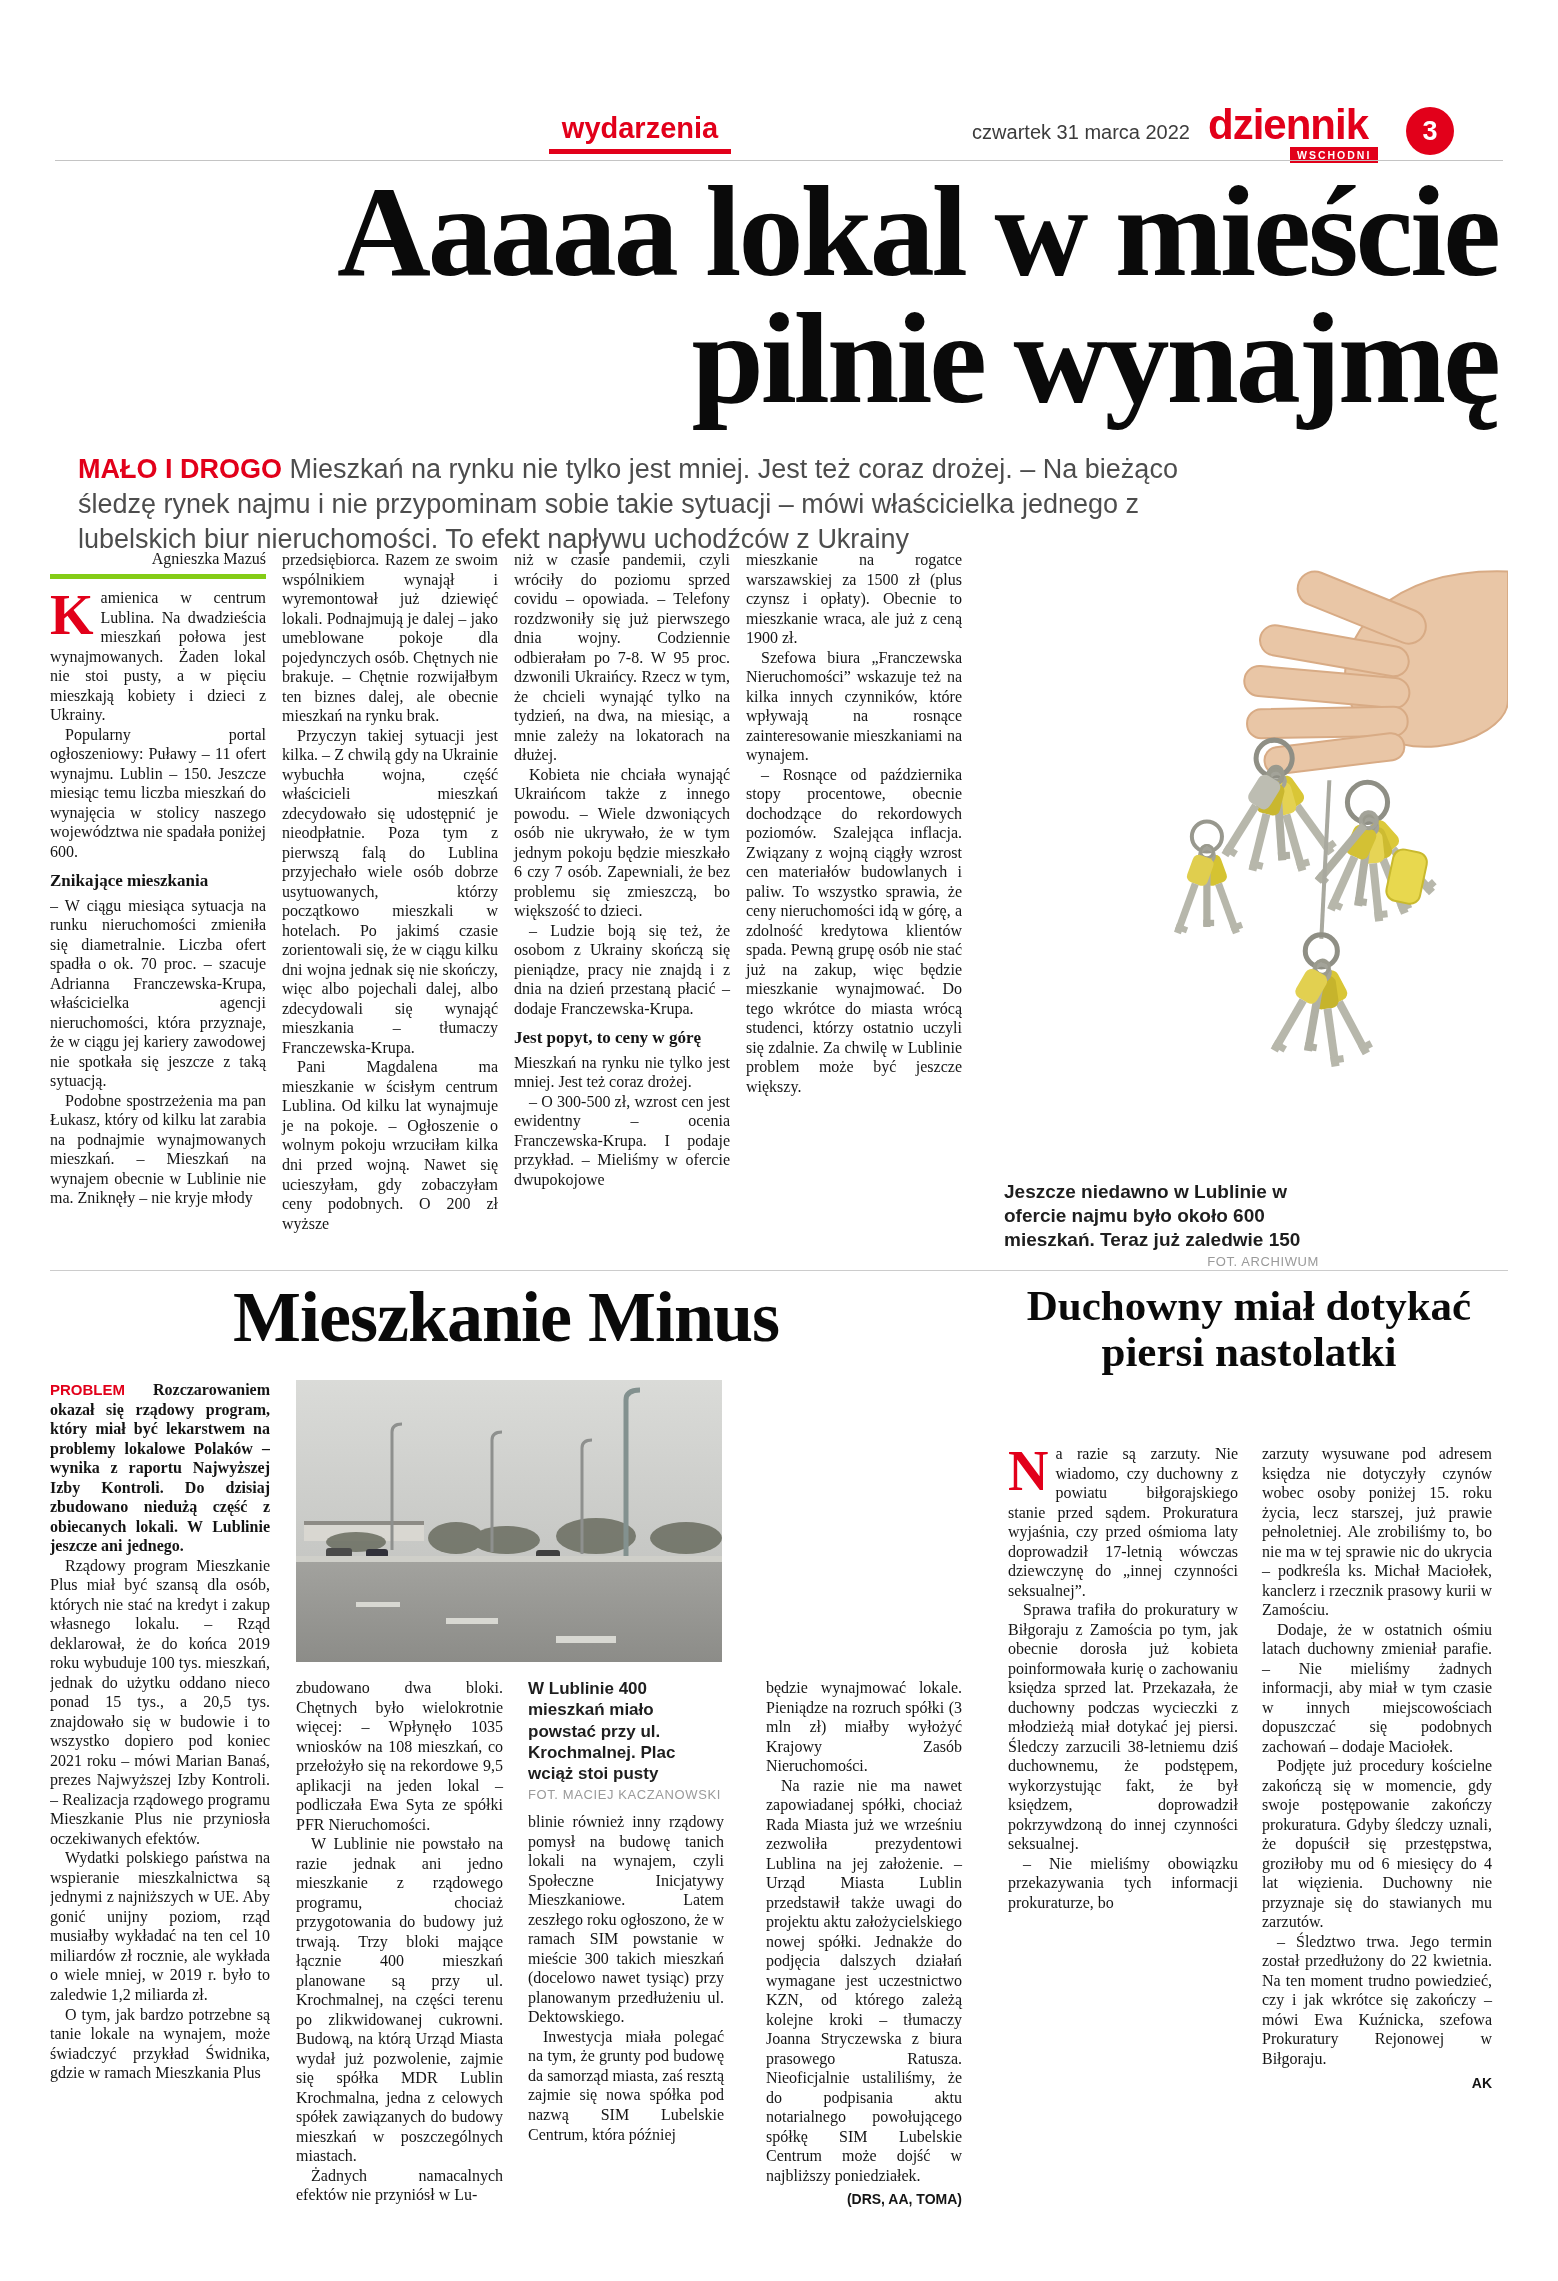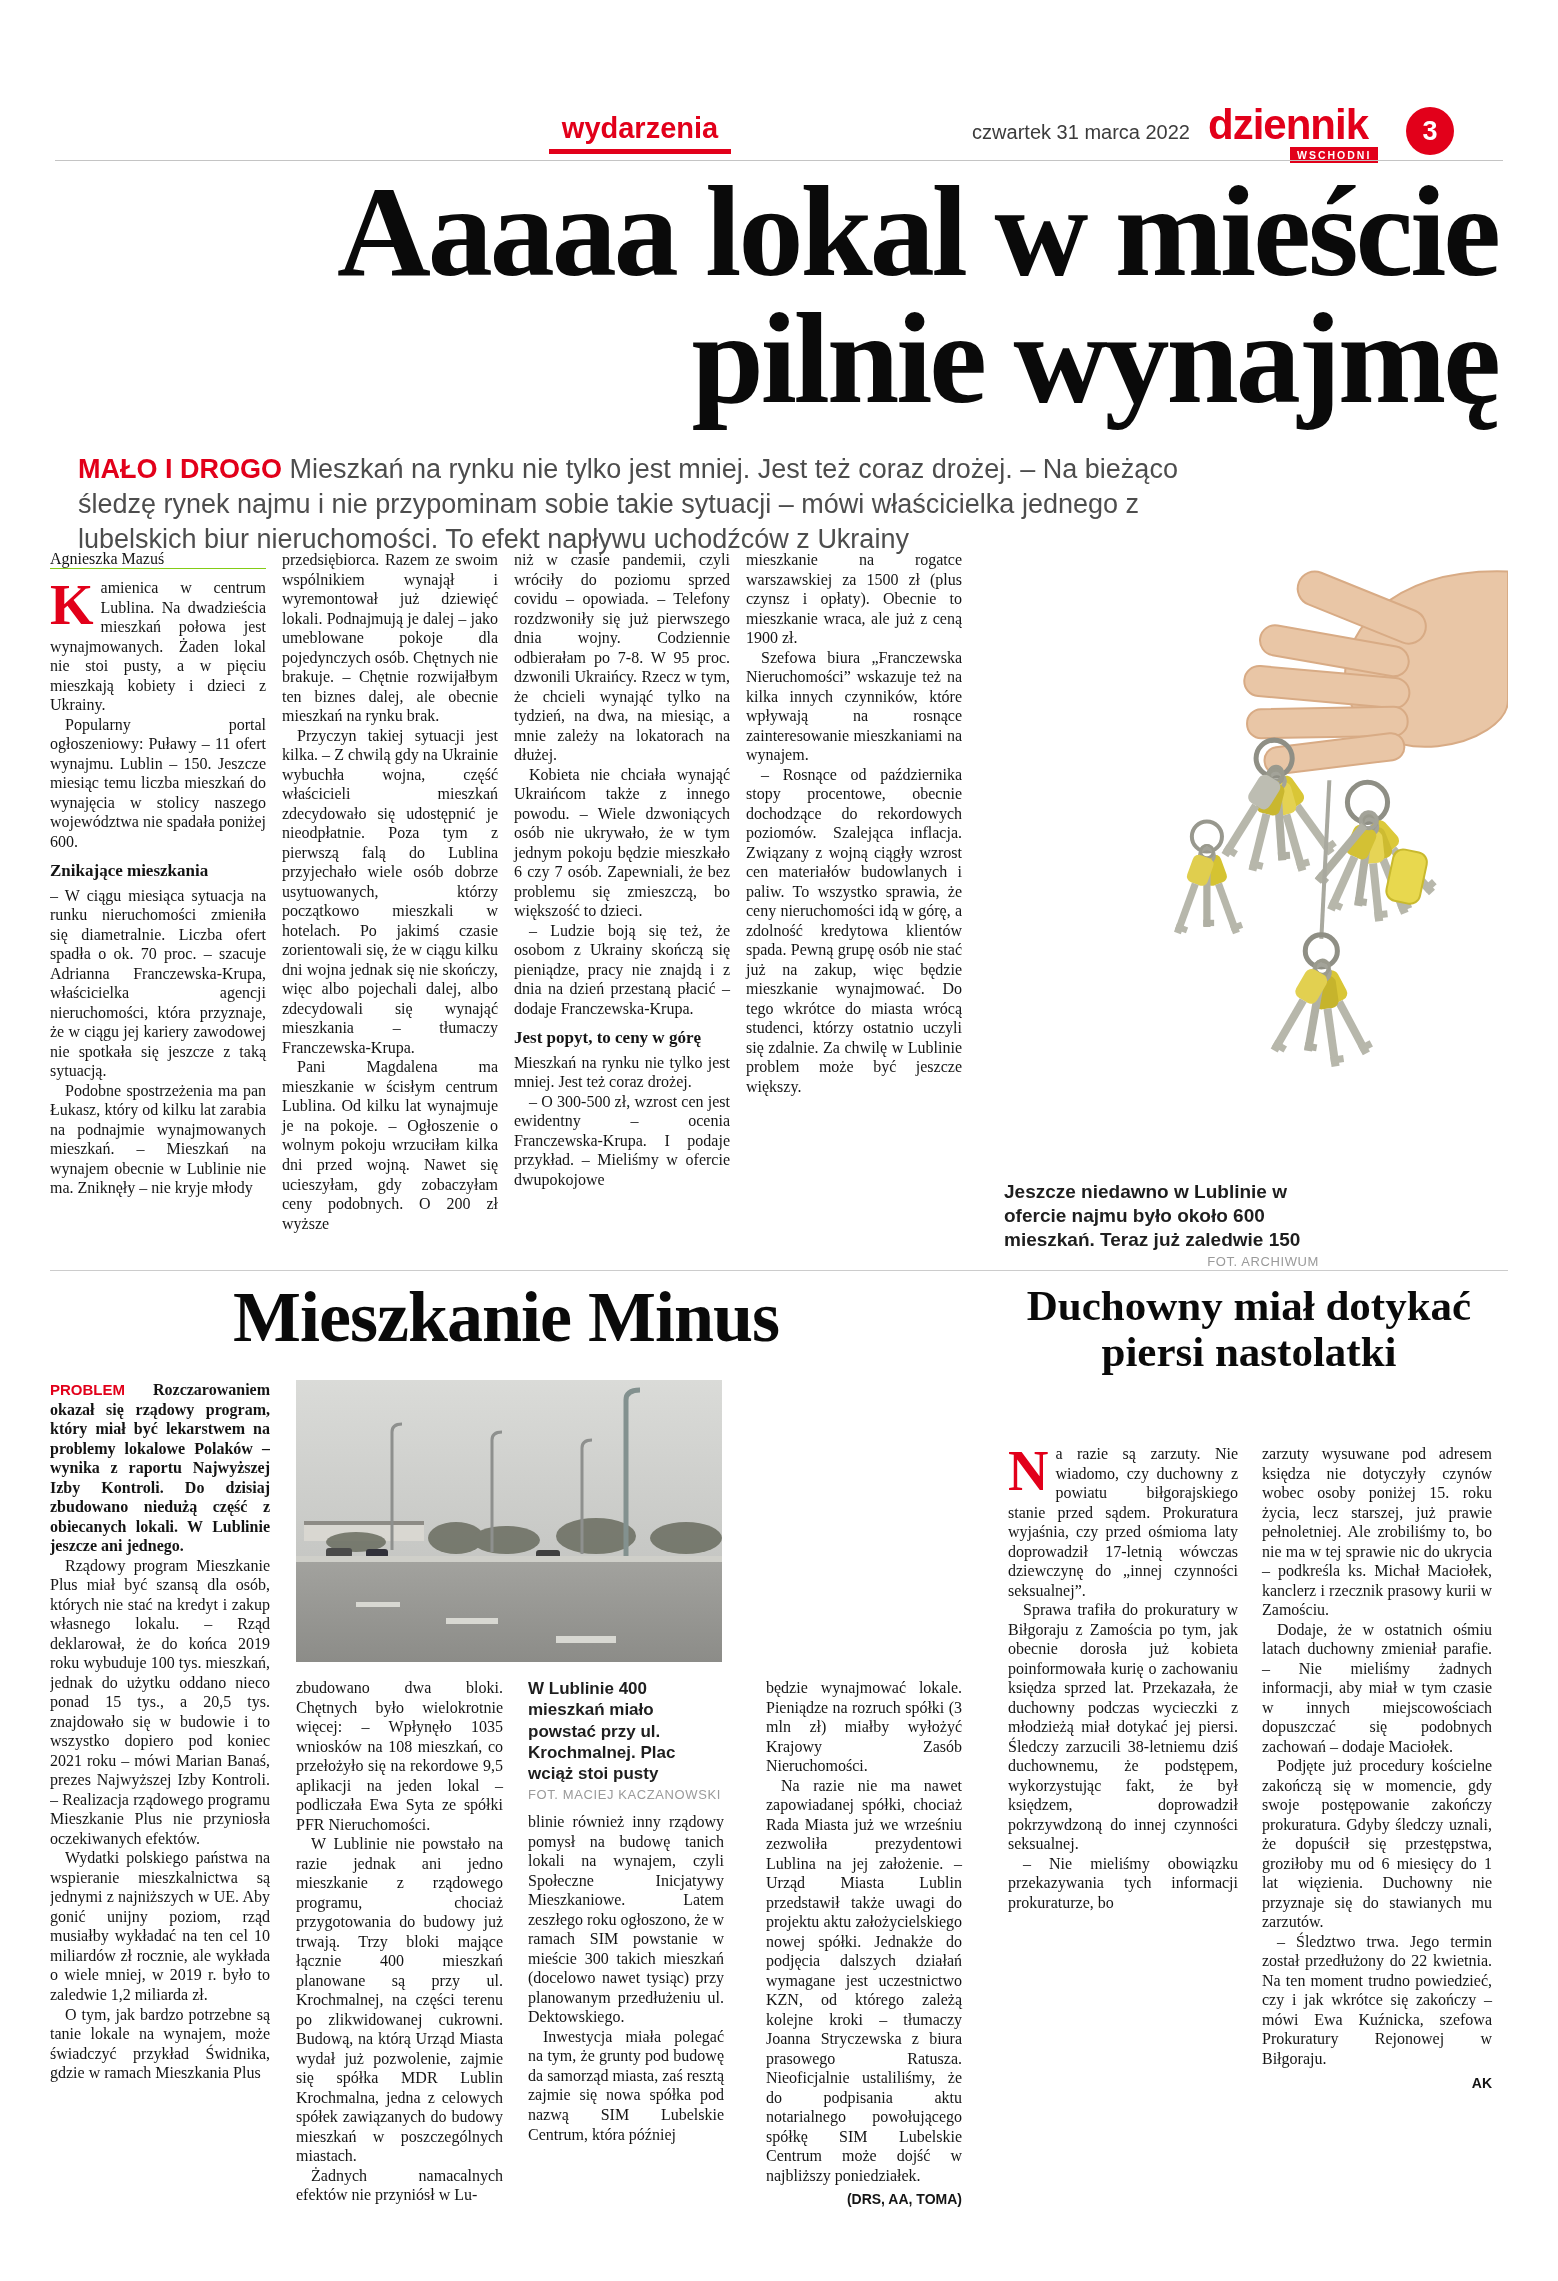--- a/index.html
+++ b/index.html
@@ -30,22 +30,22 @@
     font:400 27px/1.3 "Liberation Sans", sans-serif; color:var(--gray); }
   .lead-tag { color:var(--red); font-weight:700; }
 
   
   .cols-main { left:50px; top:550px; width:912px; height:714px; display:flex; gap:16px; overflow:hidden; }
   .col { flex:1 1 0; font:400 16px/1.22 "Liberation Serif", serif; color:var(--ink); }
   .colabs { font:400 16px/1.22 "Liberation Serif", serif; color:var(--ink); }
   .col p, .colabs p { text-align:justify; hyphens:auto; }
   .col p + p, .colabs p + p { text-indent:15px; }
   .subhead { font:700 17px/1.2 "Liberation Serif", serif; margin:10px 0 4px; }
-  .byline { font:400 16px "Liberation Serif", serif; text-align:left;
-    border-bottom:1px solid #84cc16; padding-bottom:0; margin-bottom:9px; }
+  .byline { font:400 16px "Liberation Serif", serif; text-align:right;
+    border-bottom:5px solid #84cc16; padding-bottom:6px; margin-bottom:9px; }
   .dropcap { float:left; font:700 56px/0.82 "Liberation Serif", serif;
     color:var(--red); padding:5px 7px 0 0; }
 
   
   .keys-photo { left:958px; top:548px; width:550px; height:590px; }
   .road-photo { left:296px; top:1380px; width:426px; height:282px; }
   .photo-caption { font:700 19px/1.26 "Liberation Sans", sans-serif; color:#1e1e1e; }
   .caption1 { left:1004px; top:1180px; width:315px; }
   .credit { font:400 13px "Liberation Sans", sans-serif; color:#9a9a9a; letter-spacing:.6px; }
   .credit1 { left:1004px; top:1254px; width:315px; text-align:right; }
@@ -269,18 +269,18 @@
     <p>
       <span class="dropcap">N</span><span>a razie są zarzuty. Nie wiadomo, czy duchowny z powiatu biłgorajskiego stanie przed sądem. Prokuratura wyjaśnia, czy przed ośmioma laty doprowadził 17-letnią wówczas dziewczynę do „innej czynności seksualnej”.</span>
     </p>
     <p>Sprawa trafiła do prokuratury w Biłgoraju z Zamościa po tym, jak obecnie dorosła już kobieta poinformowała kurię o zachowaniu księdza sprzed lat. Przekazała, że duchowny podczas wycieczki z młodzieżą miał dotykać jej piersi. Śledczy zarzucili 38-letniemu dziś duchownemu, że podstępem, wykorzystując fakt, że był księdzem, doprowadził pokrzywdzoną do innej czynności seksualnej.</p>
     <p>– Nie mieliśmy obowiązku przekazywania tych informacji prokuraturze, bo</p>
   </div>
 
   <div class="abs colabs colF">
     <p>zarzuty wysuwane pod adresem księdza nie dotyczyły czynów wobec osoby poniżej 15. roku życia, lecz starszej, już prawie pełnoletniej. Ale zrobiliśmy to, bo nie ma w tej sprawie nic do ukrycia – podkreśla ks. Michał Maciołek, kanclerz i rzecznik prasowy kurii w Zamościu.</p>
     <p>Dodaje, że w ostatnich ośmiu latach duchowny zmieniał parafie. – Nie mieliśmy żadnych informacji, aby miał w tym czasie w innych miejscowościach dopuszczać się podobnych zachowań – dodaje Maciołek.</p>
-    <p>Podjęte już procedury kościelne zakończą się w momencie, gdy swoje postępowanie zakończy prokuratura. Gdyby śledczy uznali, że dopuścił się przestępstwa, groziłoby mu od 6 miesięcy do 1 lat więzienia. Duchowny nie przyznaje się do stawianych mu zarzutów.</p>
+    <p>Podjęte już procedury kościelne zakończą się w momencie, gdy swoje postępowanie zakończy prokuratura. Gdyby śledczy uznali, że dopuścił się przestępstwa, groziłoby mu od 6 miesięcy do 4 lat więzienia. Duchowny nie przyznaje się do stawianych mu zarzutów.</p>
     <p>– Śledztwo trwa. Jego termin został przedłużony do 22 kwietnia. Na ten moment trudno powiedzieć, czy i jak wkrótce się zakończy – mówi Ewa Kuźnicka, szefowa Prokuratury Rejonowej w Biłgoraju.</p>
     <div class="sig">AK</div>
   </div>
 
 </div>
 
 </body></html>

